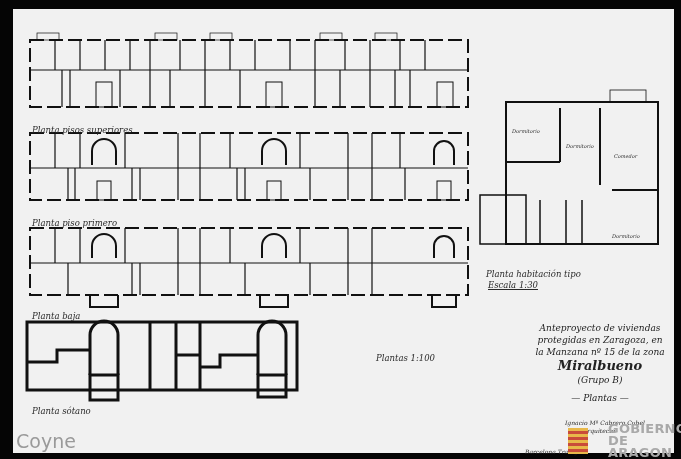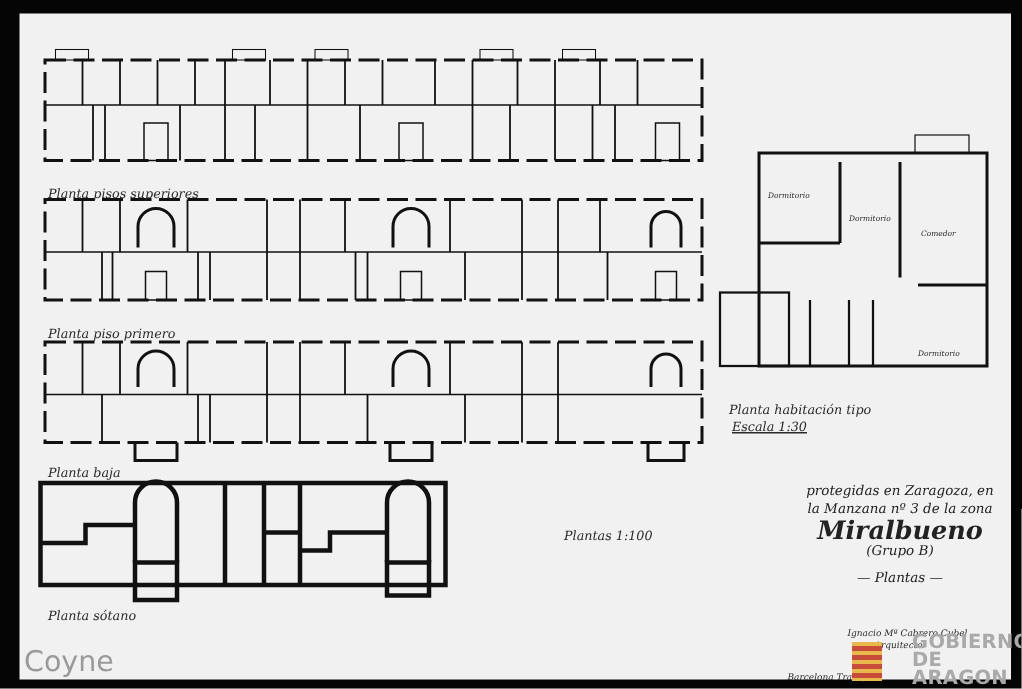--- a/index.html
+++ b/index.html
@@ -3,21 +3,21 @@
 <meta charset="utf-8">
 <style>
   html,body{margin:0;padding:0;}
   body{width:681px;height:459px;background:#050505;position:relative;overflow:hidden;font-family:"Liberation Sans",sans-serif;}
   .sheet{position:absolute;left:13px;top:9px;width:661px;height:444px;background:#f1f1f1;}
   .plan{position:absolute;}
   .hand{position:absolute;font-family:"DejaVu Serif",serif;font-style:italic;color:#2a2a2a;white-space:nowrap;margin-top:15px;}
   .lbl{font-size:8.5px;}
   .title-block{position:absolute;left:520px;top:322px;width:160px;text-align:center;}
   .tb-line{font-family:"DejaVu Serif",serif;font-style:italic;color:#222;font-size:9px;line-height:12px;}
-  .tb-big{font-size:17px;font-weight:bold;line-height:16px;}
+  .tb-big{font-size:13px;font-weight:bold;line-height:16px;}
   .watermark{position:absolute;left:16px;top:430px;font-size:19px;color:#9a9a9a;font-family:"DejaVu Sans",sans-serif;}
   .logo{position:absolute;left:568px;top:423px;display:flex;align-items:center;gap:20px;}
   .flag{width:22px;height:26px;background:repeating-linear-gradient(180deg,#e8b84a 0 3px,#c94b3a 3px 6px);}
   .logo-text{font-family:"DejaVu Sans",sans-serif;font-weight:bold;font-size:13px;line-height:12px;color:#a9a9a9;letter-spacing:0.2px;}
 </style>
 </head>
 <body>
 
 <div class="sheet"></div>
 
@@ -156,22 +156,23 @@
 <div class="hand lbl" style="left:376px;top:338px">Plantas 1:100</div>
 <div class="hand lbl" style="left:486px;top:254px">Planta habitación tipo</div>
 <div class="hand lbl" style="left:488px;top:265px;text-decoration:underline">Escala 1:30</div>
 
 <div class="hand" style="left:512px;top:113px;font-size:5px">Dormitorio</div>
 <div class="hand" style="left:566px;top:128px;font-size:5px">Dormitorio</div>
 <div class="hand" style="left:614px;top:138px;font-size:5px">Comedor</div>
 <div class="hand" style="left:612px;top:218px;font-size:5px">Dormitorio</div>
 
 <div class="title-block">
+  <div class="tb-line">Anteproyecto de viviendas</div>
   <div class="tb-line">protegidas en Zaragoza, en</div>
-  <div class="tb-line">la Manzana nº 3 de la zona</div>
+  <div class="tb-line">la Manzana nº 15 de la zona</div>
   <div class="tb-line tb-big">Miralbueno</div>
   <div class="tb-line">(Grupo B)</div>
   <div class="tb-line" style="margin-top:6px">— Plantas —</div>
 </div>
 <div class="hand" style="left:565px;top:404px;font-size:6px">Ignacio Mª Cabrero Cubel</div>
 <div class="hand" style="left:583px;top:412px;font-size:6px">Arquitecto</div>
 <div class="hand" style="left:525px;top:433px;font-size:6px">Barcelona Trabajos</div>
 
 <div class="watermark">Coyne</div>
 <div class="logo">

